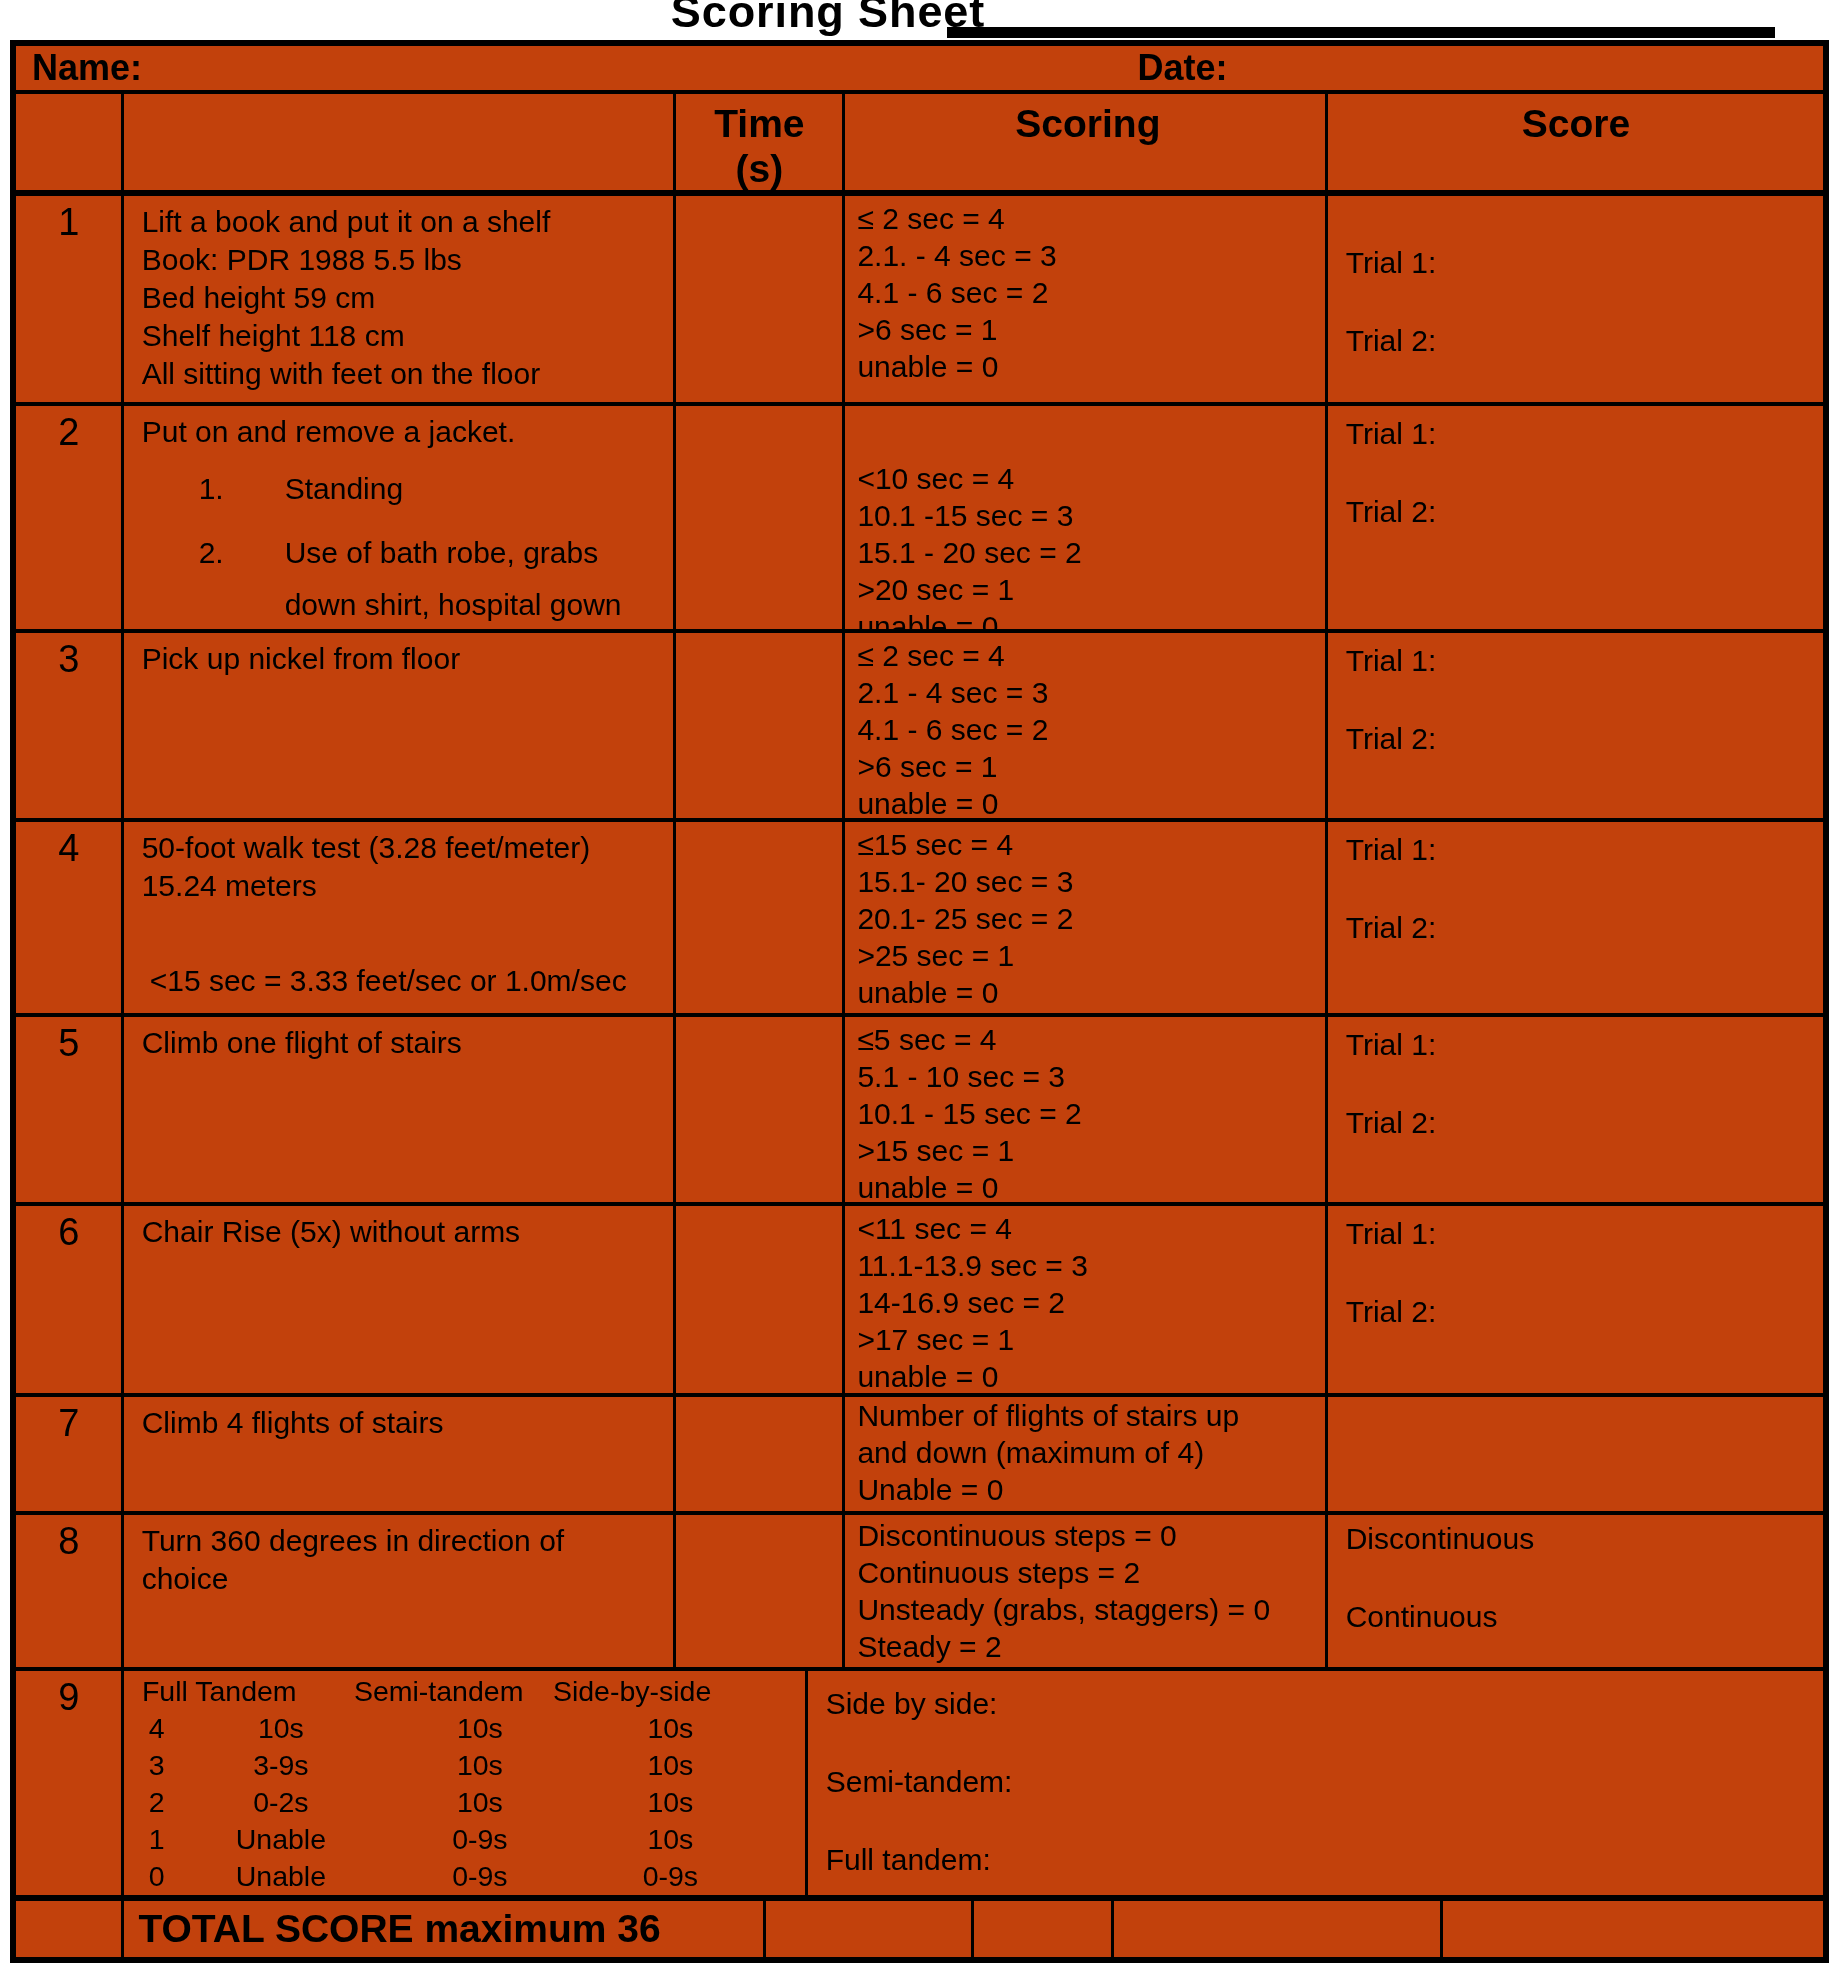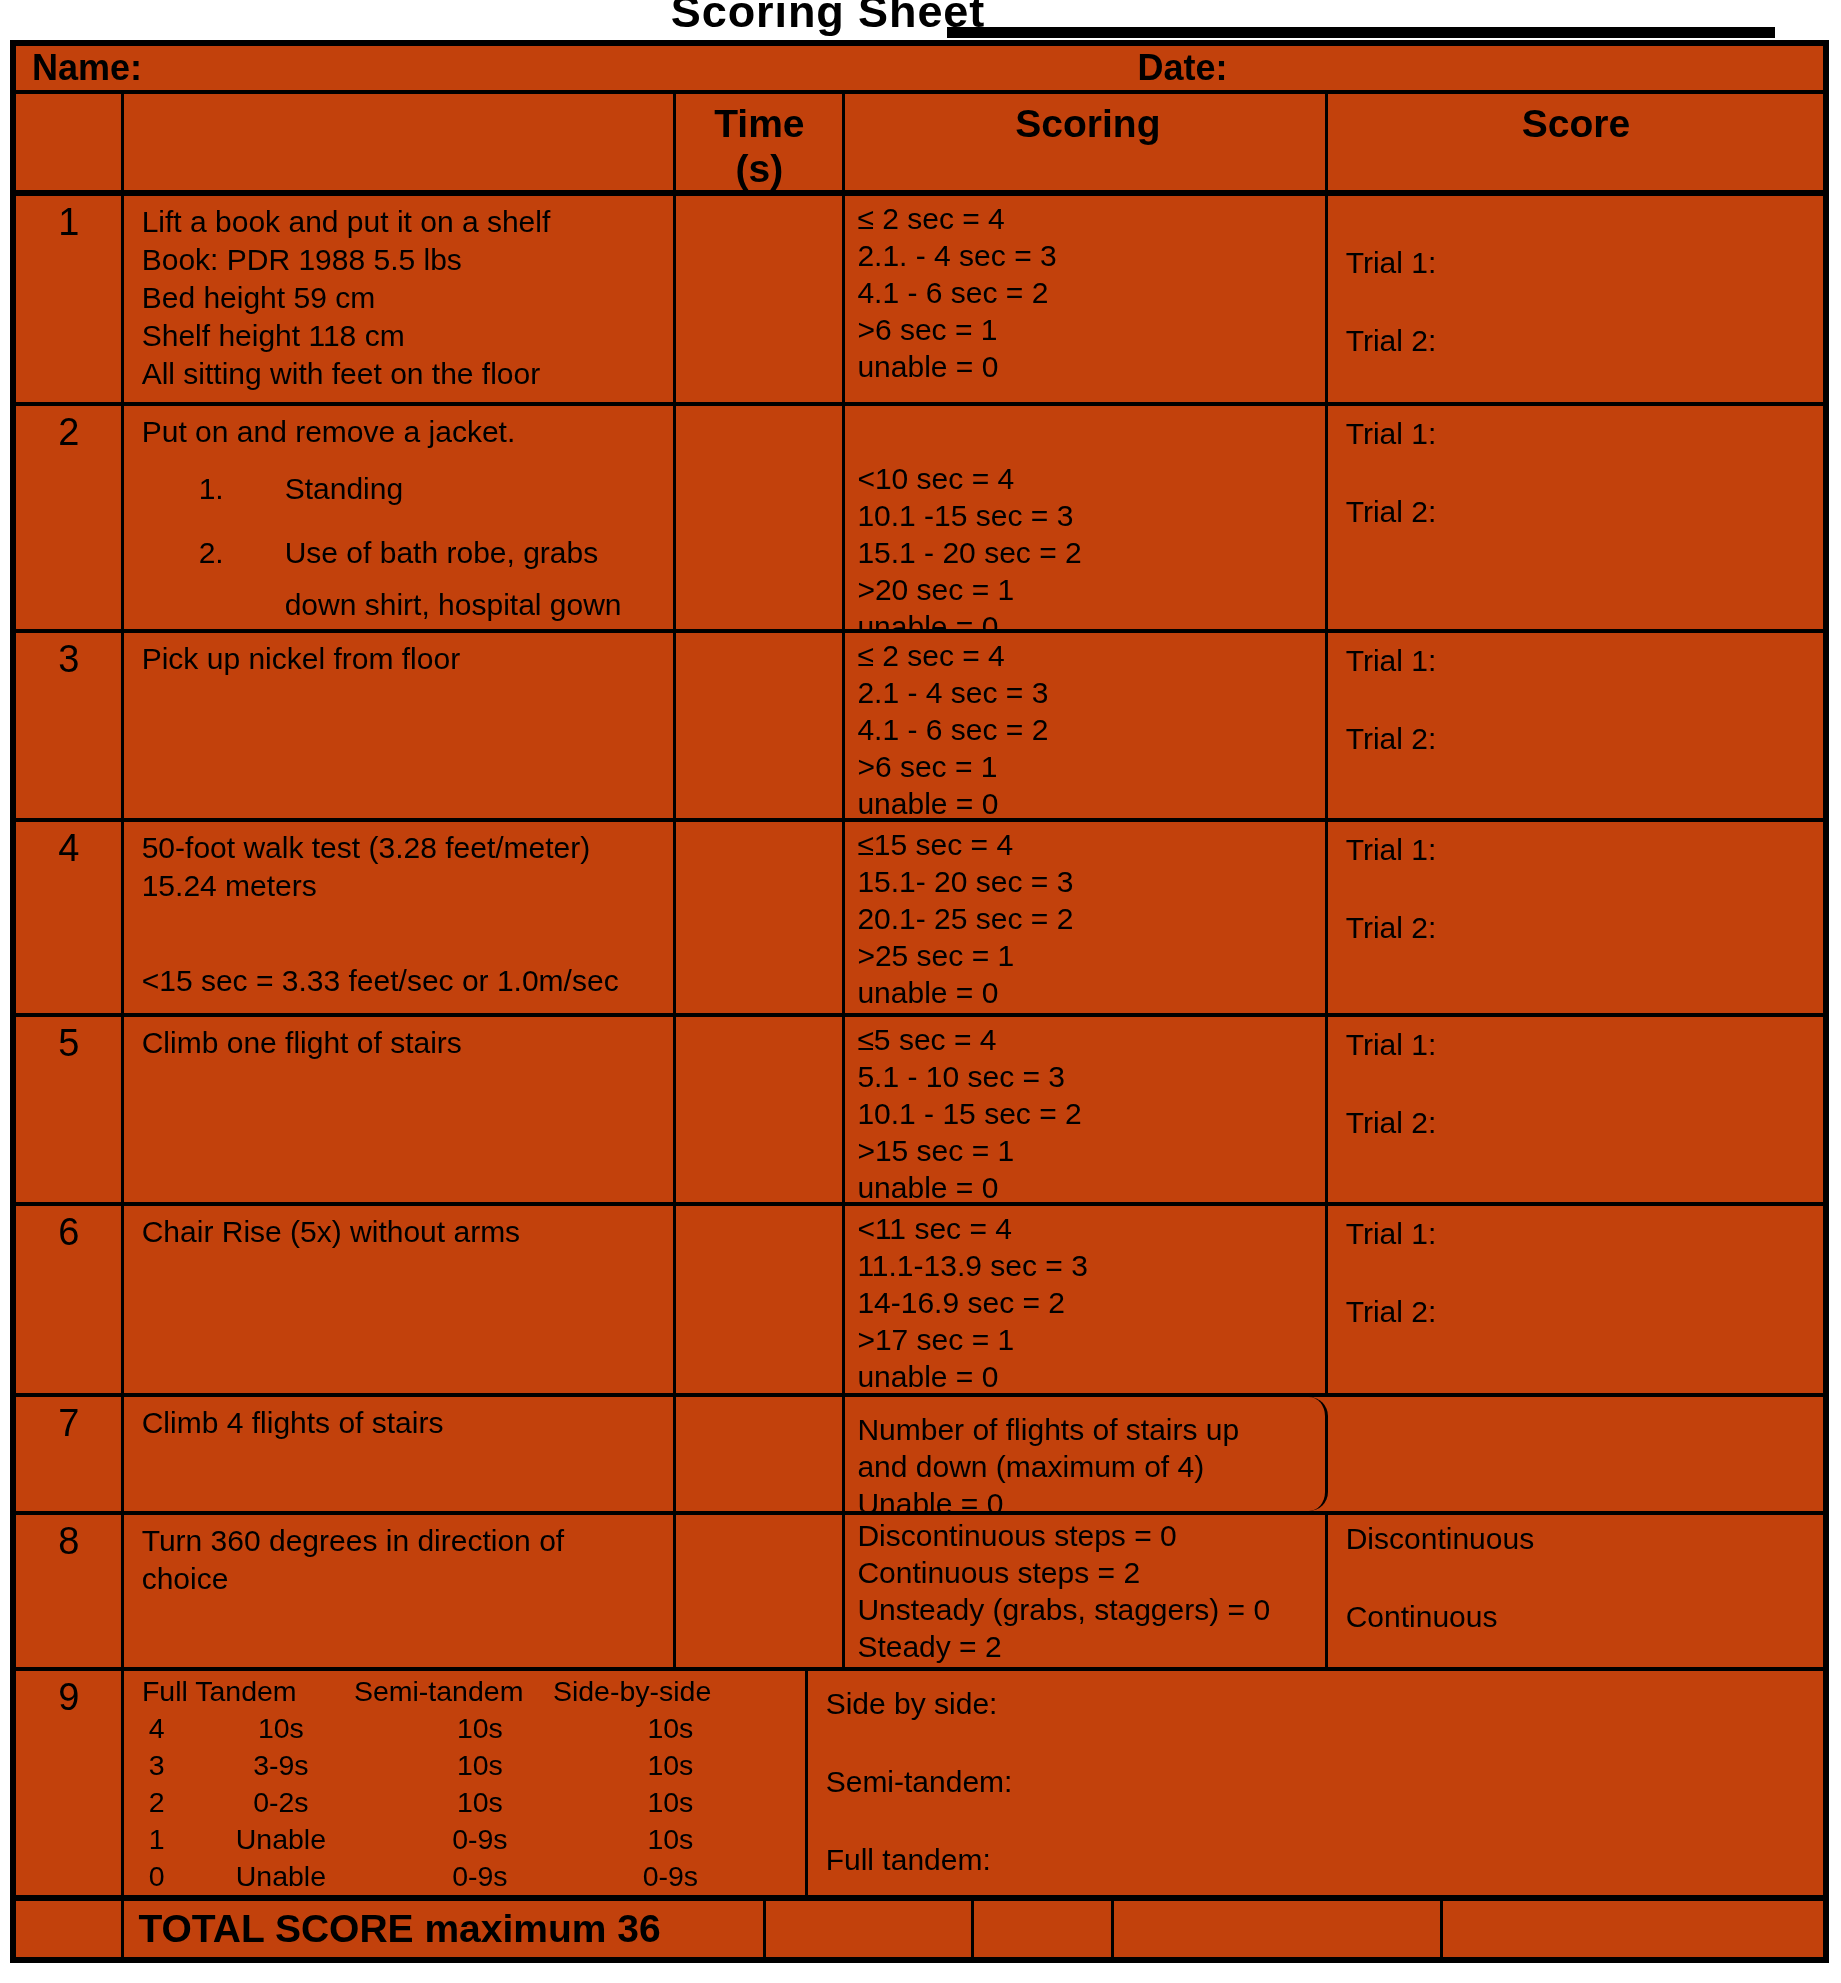--- a/index.html
+++ b/index.html
@@ -41,21 +41,21 @@
 
   .rh-1{height:210px}.rh-2{height:227px}.rh-3{height:189px}.rh-4{height:195px}
   .rh-5{height:189px}.rh-6{height:191px}.rh-7{height:118px}.rh-8{height:156px}
   .rh-9{height:230px;border-bottom:6px solid #000;}
   .rh-total{flex:1 1 auto;border-bottom:none;}
 
   .t-intro{white-space:pre-line;}
   .t-item{display:flex;padding-left:57px;line-height:52px;margin-top:12px;}
   .t-marker{width:86px;flex:0 0 auto;}
   .t-text{width:346px;}
-  .t-note{margin-top:57px;white-space:pre-line;}
+  .t-note{margin-top:57px;white-space:pre-line;margin-left:8px;}
 
   .c-span{width:684px;padding:1.7px 0 0 14px;font-size:28.5px;line-height:37px;}
   .st-hdr{display:flex;}
   .st-h1{width:212px;padding-left:3.5px;}
   .st-h2{width:199px;}
   .st-h3{flex:1;}
   .st-row{display:flex;}
   .st-pts{width:43px;padding-left:10.4px;box-sizing:border-box;}
   .st-ft{width:199px;text-align:center;}
   .st-st{width:199px;text-align:center;}
@@ -203,21 +203,21 @@
       <div class="c c-score">
         <div class="sline">Trial 1:</div>
         <div class="sline">Trial 2:</div>
       </div>
     </div>
 
     <div class="row rh-7">
       <div class="c c-num">7</div>
       <div class="c c-task pre">Climb 4 flights of stairs</div>
       <div class="c c-time"></div>
-      <div class="c c-scoring pre" style="padding-top:14px;border-radius:19px;">Number of flights of stairs up
+      <div class="c c-scoring pre" style="padding-top:0;">Number of flights of stairs up
 and down (maximum of 4)
 Unable = 0</div>
       <div class="c c-score"></div>
     </div>
 
     <div class="row rh-8">
       <div class="c c-num">8</div>
       <div class="c c-task pre">Turn 360 degrees in direction of
 choice</div>
       <div class="c c-time"></div>

